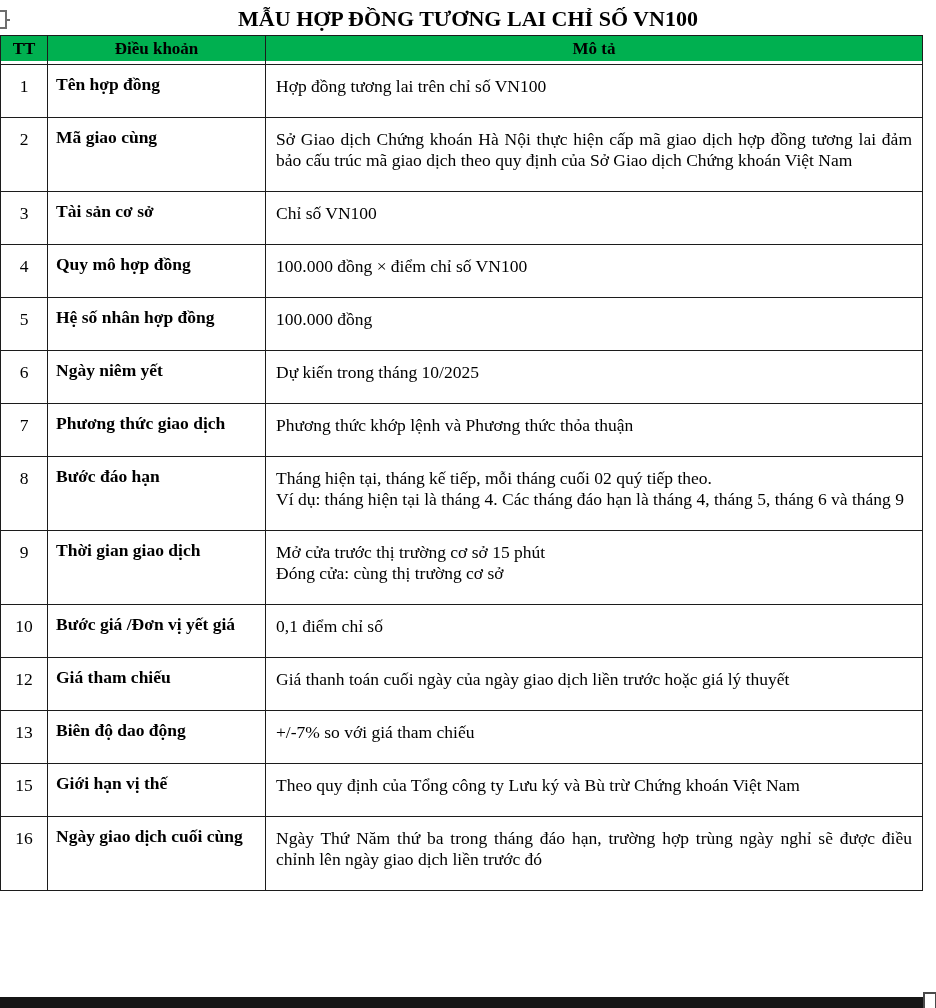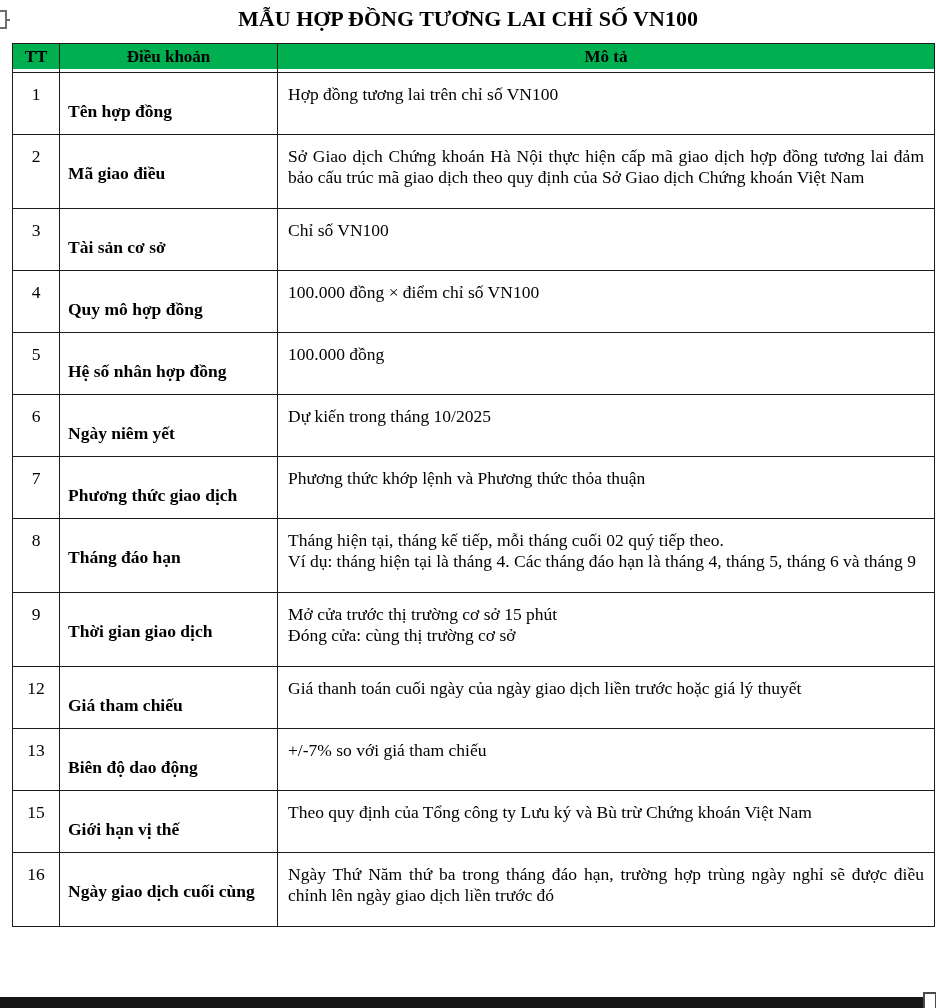--- a/index.html
+++ b/index.html
@@ -13,27 +13,27 @@
     font-family: "Liberation Serif", "DejaVu Serif", serif;
     color: #000000;
   }
   .page-title {
     width: 936px;
     text-align: center;
     font-weight: bold;
     font-size: 22px;
     line-height: 27px;
     padding-top: 5px;
-    padding-bottom: 11px;
+    padding-bottom: 3px;
     color: #000000;
   }
   table.spec-table {
     border-collapse: collapse;
     table-layout: fixed;
-    margin-left: 12px;
+    margin-left: 0;
     width: 922px;
   }
   .spec-table col.col-tt   { width: 47px; }
   .spec-table col.col-term { width: 218px; }
   .spec-table col.col-desc { width: 657px; }
   .spec-table th, .spec-table td {
     border: 1.5px solid #1c1c1c;
     border-left-width: 1px;
     border-right-width: 1px;
     vertical-align: top;
@@ -52,21 +52,21 @@
     padding: 1px 4px 4px 4px;
     color: #000000;
   }
   .spec-table td { font-size: 17.5px; line-height: 21px; }
   td.cell-tt {
     text-align: center;
     padding: 11px 2px 12px 2px;
   }
   td.cell-term {
     font-weight: bold;
-    padding: 28px 6px 12px 8px;
+    padding: 9px 6px 12px 8px;
   }
   td.cell-desc {
     padding: 11px 10px 20px 10px;
     white-space: pre-line;
     text-align: justify;
   }
   
   .top-left-fragment {
     position: absolute;
     left: -7px;
@@ -127,21 +127,21 @@
   </thead>
   <tbody>
   <tr>
     <td class="cell-tt">1</td>
     <td class="cell-term">Tên hợp đồng</td>
     <td class="cell-desc">Hợp đồng tương lai trên chỉ số VN100</td>
   </tr>
 
   <tr>
     <td class="cell-tt">2</td>
-    <td class="cell-term">Mã giao điều</td>
+    <td class="cell-term">Mã giao cùng</td>
     <td class="cell-desc">Sở Giao dịch Chứng khoán Hà Nội thực hiện cấp mã giao dịch hợp đồng tương lai đảm bảo cấu trúc mã giao dịch theo quy định của Sở Giao dịch Chứng khoán Việt Nam</td>
   </tr>
 
   <tr>
     <td class="cell-tt">3</td>
     <td class="cell-term">Tài sản cơ sở</td>
     <td class="cell-desc">Chỉ số VN100</td>
   </tr>
 
   <tr>
@@ -163,32 +163,37 @@
   </tr>
 
   <tr>
     <td class="cell-tt">7</td>
     <td class="cell-term">Phương thức giao dịch</td>
     <td class="cell-desc">Phương thức khớp lệnh và Phương thức thỏa thuận</td>
   </tr>
 
   <tr>
     <td class="cell-tt">8</td>
-    <td class="cell-term">Tháng đáo hạn</td>
+    <td class="cell-term">Bước đáo hạn</td>
     <td class="cell-desc">Tháng hiện tại, tháng kế tiếp, mỗi tháng cuối 02 quý tiếp theo.
 Ví dụ: tháng hiện tại là tháng 4. Các tháng đáo hạn là tháng 4, tháng 5, tháng 6 và tháng 9</td>
   </tr>
 
   <tr>
     <td class="cell-tt">9</td>
     <td class="cell-term">Thời gian giao dịch</td>
     <td class="cell-desc">Mở cửa trước thị trường cơ sở 15 phút
 Đóng cửa: cùng thị trường cơ sở</td>
   </tr>
 
+  <tr>
+    <td class="cell-tt">10</td>
+    <td class="cell-term">Bước giá /Đơn vị yết giá</td>
+    <td class="cell-desc">0,1 điểm chỉ số</td>
+  </tr>
 
 
   <tr>
     <td class="cell-tt">12</td>
     <td class="cell-term">Giá tham chiếu</td>
     <td class="cell-desc">Giá thanh toán cuối ngày của ngày giao dịch liền trước hoặc giá lý thuyết</td>
   </tr>
 
   <tr>
     <td class="cell-tt">13</td>

